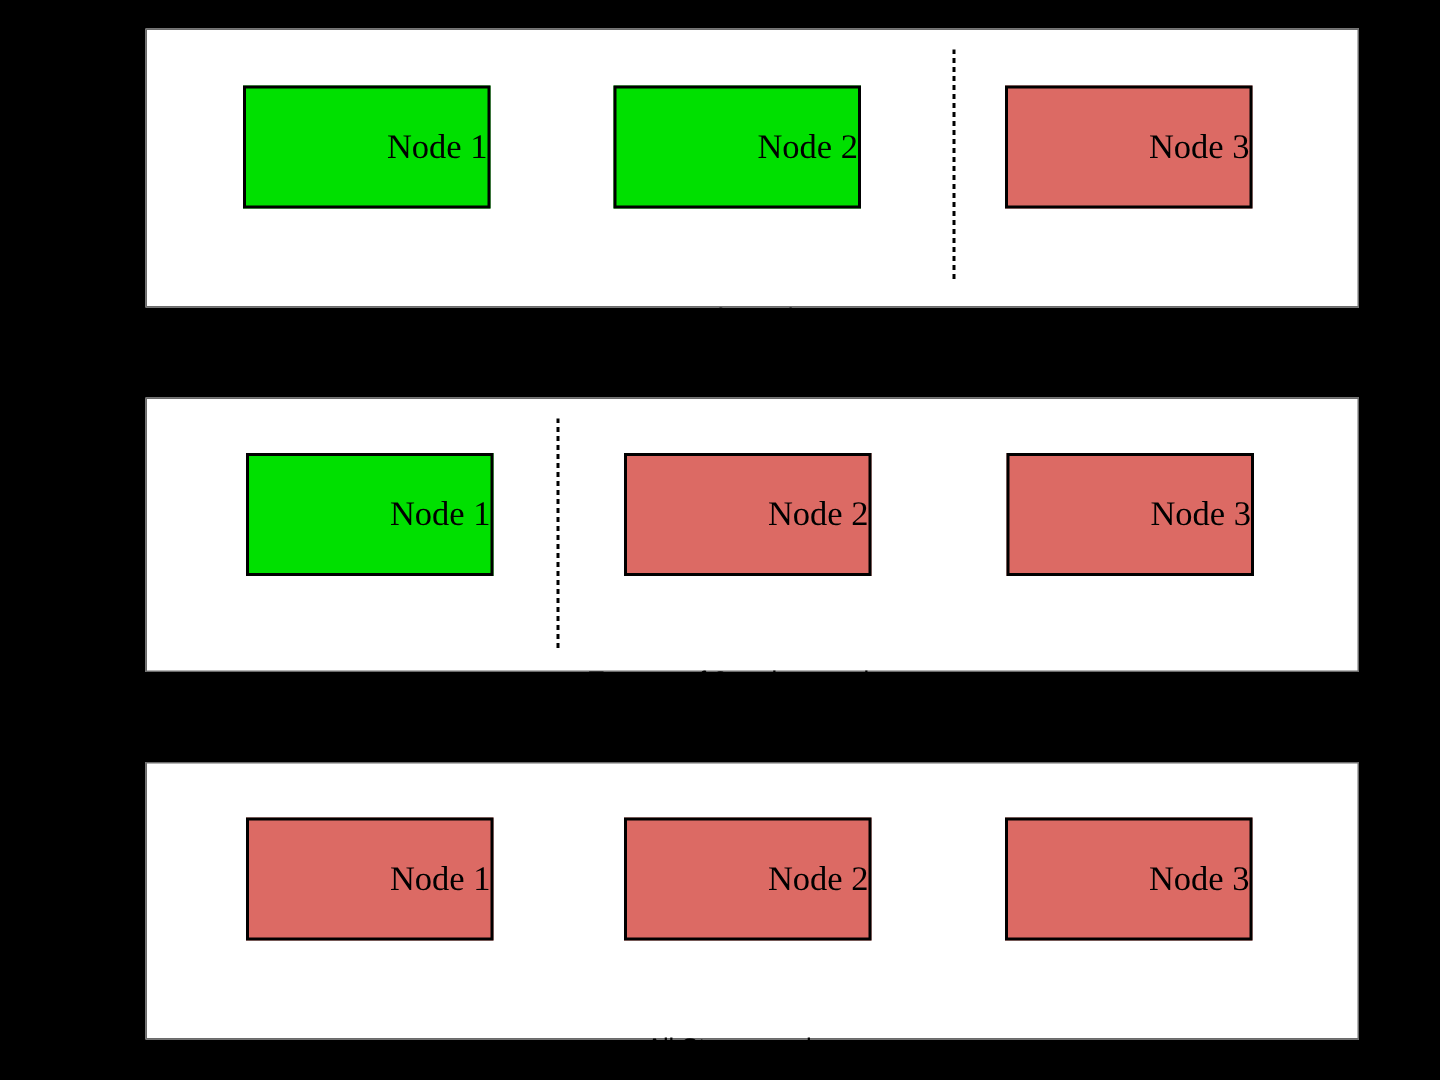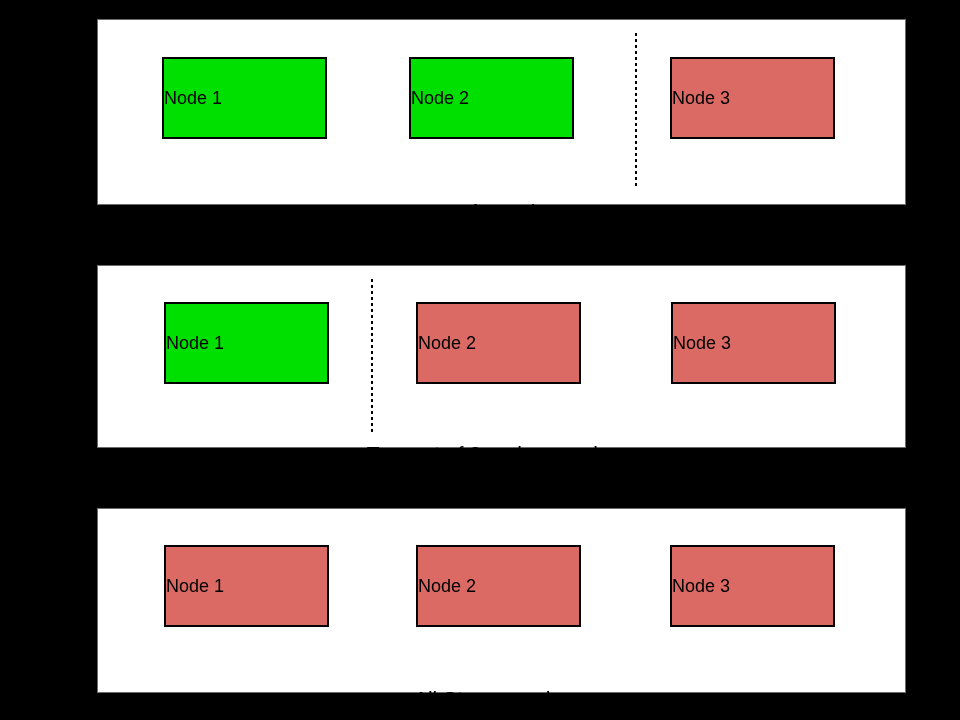--- a/index.html
+++ b/index.html
@@ -30,23 +30,24 @@
   .panel.p3 { top: 508px; height: 185px; }
 
   .node {
     position: absolute;
     width: 165px;
     height: 82px;
     border: 2px solid var(--node-border, #000);
     box-sizing: border-box;
     display: flex;
     align-items: center;
-    justify-content: flex-start;
-    font-size: 18px;
+    justify-content: flex-end;
+    font-size: 23px;
     color: #000;
+    font-family: Liberation Serif, serif;
   }
   .p1 .n1 { left: 64px;  top: 37px; }
   .p1 .n2 { left: 311px; top: 37px; }
   .p1 .n3 { left: 572px; top: 37px; }
   .p2 .n1 { left: 66px;  top: 36px; }
   .p2 .n2 { left: 318px; top: 36px; }
   .p2 .n3 { left: 573px; top: 36px; }
   .p3 .n1 { left: 66px;  top: 36px; }
   .p3 .n2 { left: 318px; top: 36px; }
   .p3 .n3 { left: 572px; top: 36px; }
@@ -57,21 +58,21 @@
     background: repeating-linear-gradient(to bottom, #000 0 3px, transparent 3px 6px);
   }
   .p1 .divider { left: 537px; top: 13px; height: 154px; }
   .p2 .divider { left: 273px; top: 13px; height: 155px; }
 
   .caption {
     position: absolute;
     left: 0;
     right: 0;
     text-align: center;
-    font-size: 21px;
+    font-size: 17px;
     line-height: 22px;
     color: var(--caption-color, #000);
     white-space: pre;
   }
   .p1 .caption { top: 137px; }
   .p2 .caption { top: 133px; }
   .p3 .caption { top: 135px; }
 </style>
 </head>
 <body style="background: rgb(0, 0, 0);">

